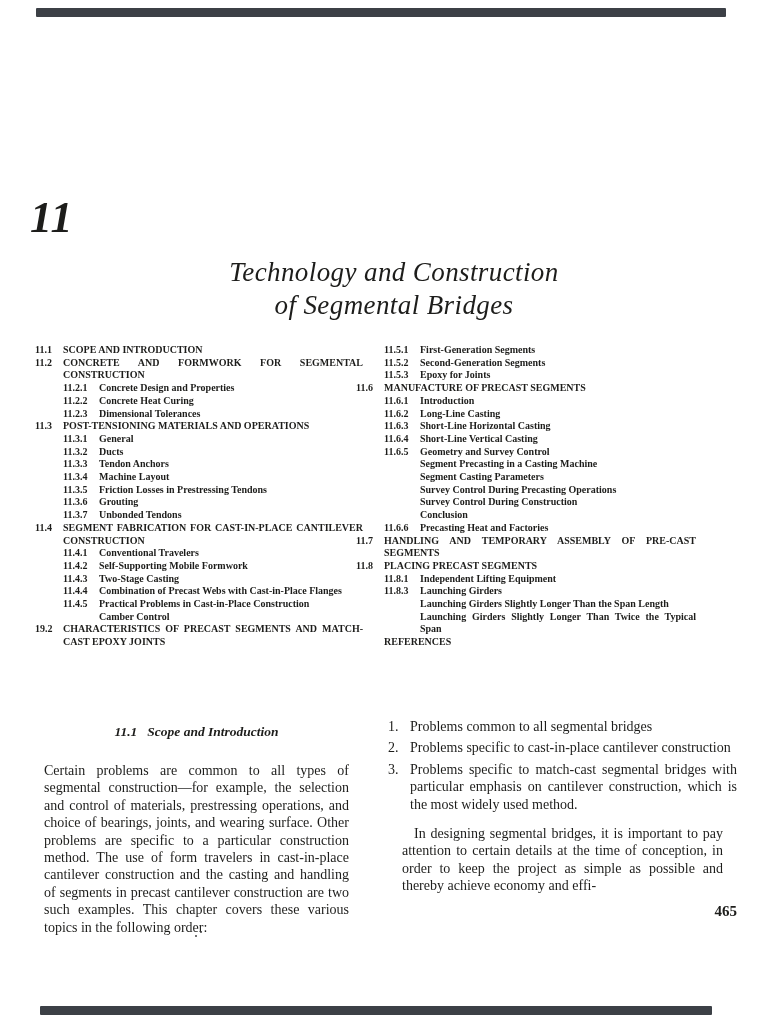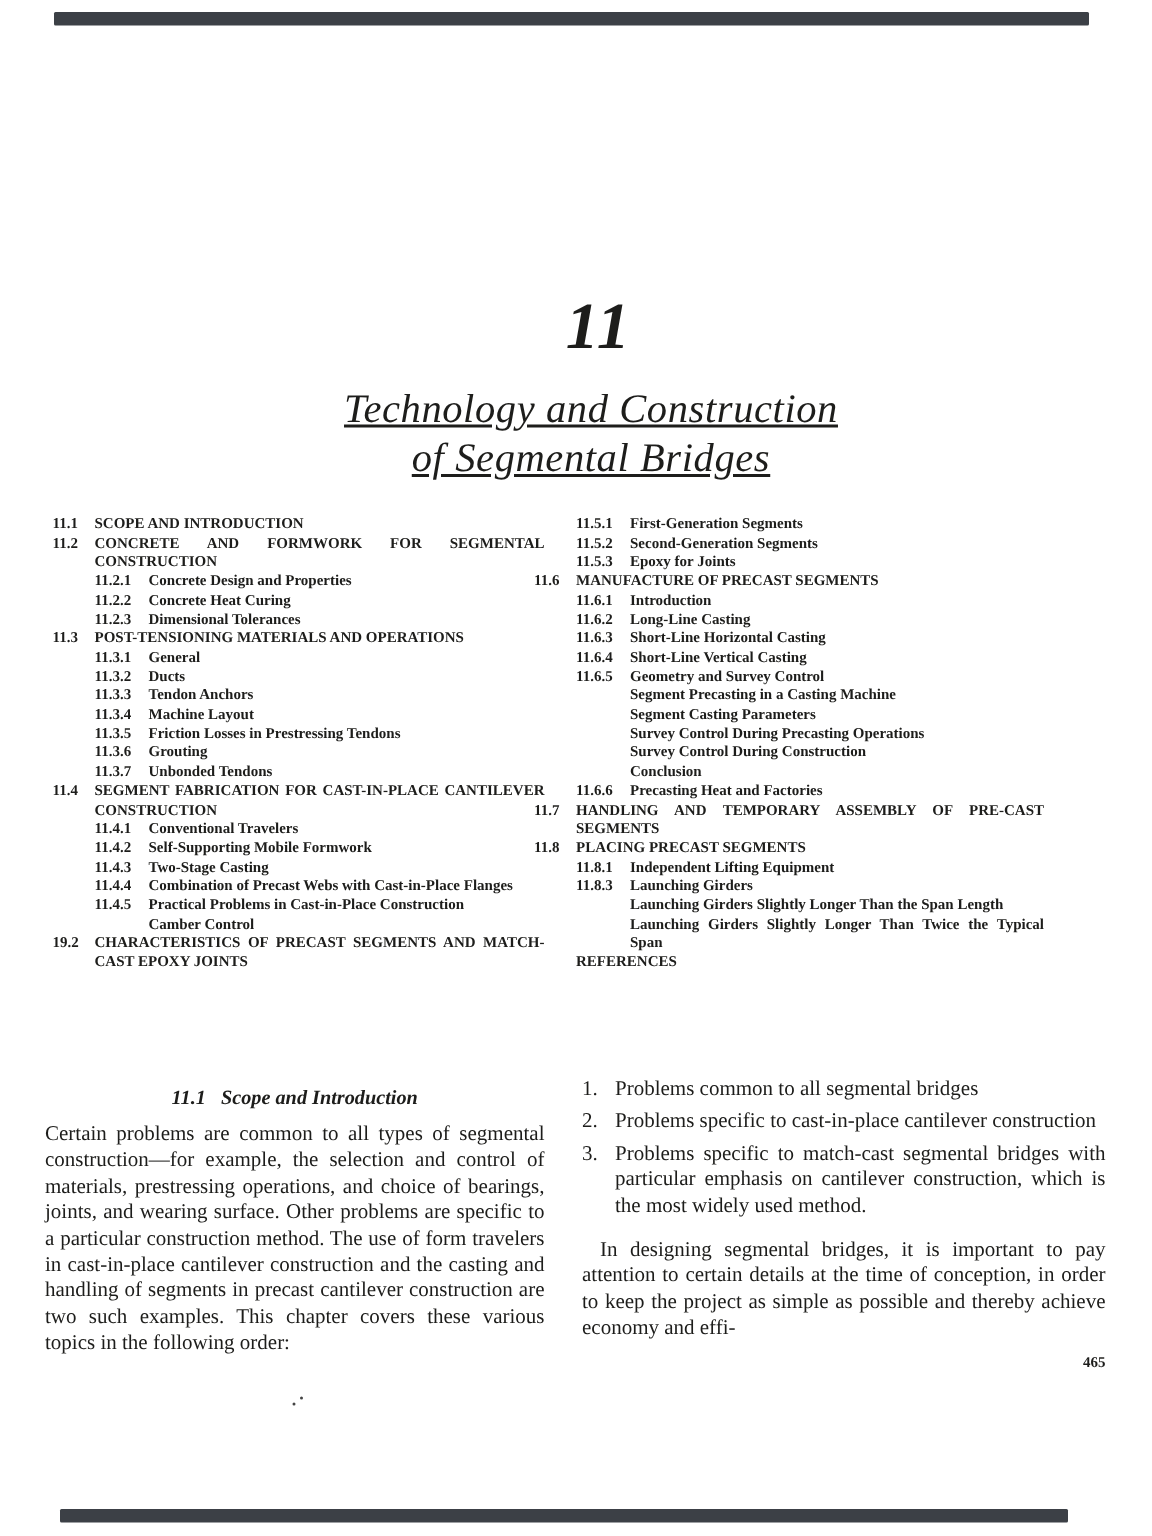--- a/index.html
+++ b/index.html
@@ -14,30 +14,28 @@
   .page{position:absolute;inset:0;}
 
   
   .scan-bar{position:absolute;background:#3c4046;border-radius:1px;}
   .scan-bar.top{left:36px;top:8px;width:690px;height:9px;}
   .scan-bar.bottom{left:40px;top:1006px;width:672px;height:9px;}
 
   
   .chapter-num{
     position:absolute;left:30px;right:0;top:196px;
-    text-align:center;
     font-style:italic;font-weight:700;font-size:44px;line-height:1;
     letter-spacing:1px;
   }
   .chapter-title{
     position:absolute;left:20px;right:0;top:256px;
     text-align:center;
     font-style:italic;font-weight:400;font-size:27px;line-height:33px;
     letter-spacing:.4px;
-    text-decoration:underline;
   }
 
   
   .toc-col{position:absolute;top:344px;font-size:10px;font-weight:700;line-height:12.7px;}
   #toc-left{left:35px;width:328px;}
   #toc-right{left:356px;width:340px;}
   .toc-row{display:flex;align-items:baseline;}
   .toc-num{flex:0 0 28px;white-space:nowrap;}
   .toc-txt{flex:1 1 auto;text-align:justify;}
   .toc-row.lvl1 .toc-num{flex-basis:28px;}
@@ -46,31 +44,31 @@
   .toc-row.lvl3{padding-left:64px;}
   .toc-row.ref{padding-left:28px;}
 
   
   .section-heading{
     position:absolute;left:30px;width:333px;top:724px;
     text-align:center;font-weight:700;font-style:italic;font-size:13.5px;
   }
   .section-heading .sh-num{margin-right:10px;}
   .body-col{position:absolute;font-size:14px;line-height:17.4px;}
-  .body-col .para{margin:0;text-align:justify;}
+  .body-col .para{margin:14px;text-align:justify;}
   #body-left{left:30px;top:748px;width:333px;}
   #body-right{left:388px;top:718px;width:349px;}
   .list-row{display:flex;align-items:baseline;margin-bottom:4px;}
   .li-num{flex:0 0 22px;}
   .li-txt{flex:1 1 auto;text-align:justify;}
   #body-right .para.indent{margin-top:12px;text-indent:12px;}
 
   .page-number{
     position:absolute;left:388px;width:349px;top:903px;
-    text-align:right;font-weight:700;font-size:10px;
+    text-align:right;font-weight:700;font-size:15px;
   }
 
   
   .speck{position:absolute;left:193px;top:931px;width:12px;height:7px;}
   .speck::before,.speck::after{
     content:"";position:absolute;background:#444;border-radius:50%;
   }
   .speck::before{width:2px;height:2px;left:2px;top:4px;}
   .speck::after{width:2px;height:2px;left:7px;top:0;}
 </style>

